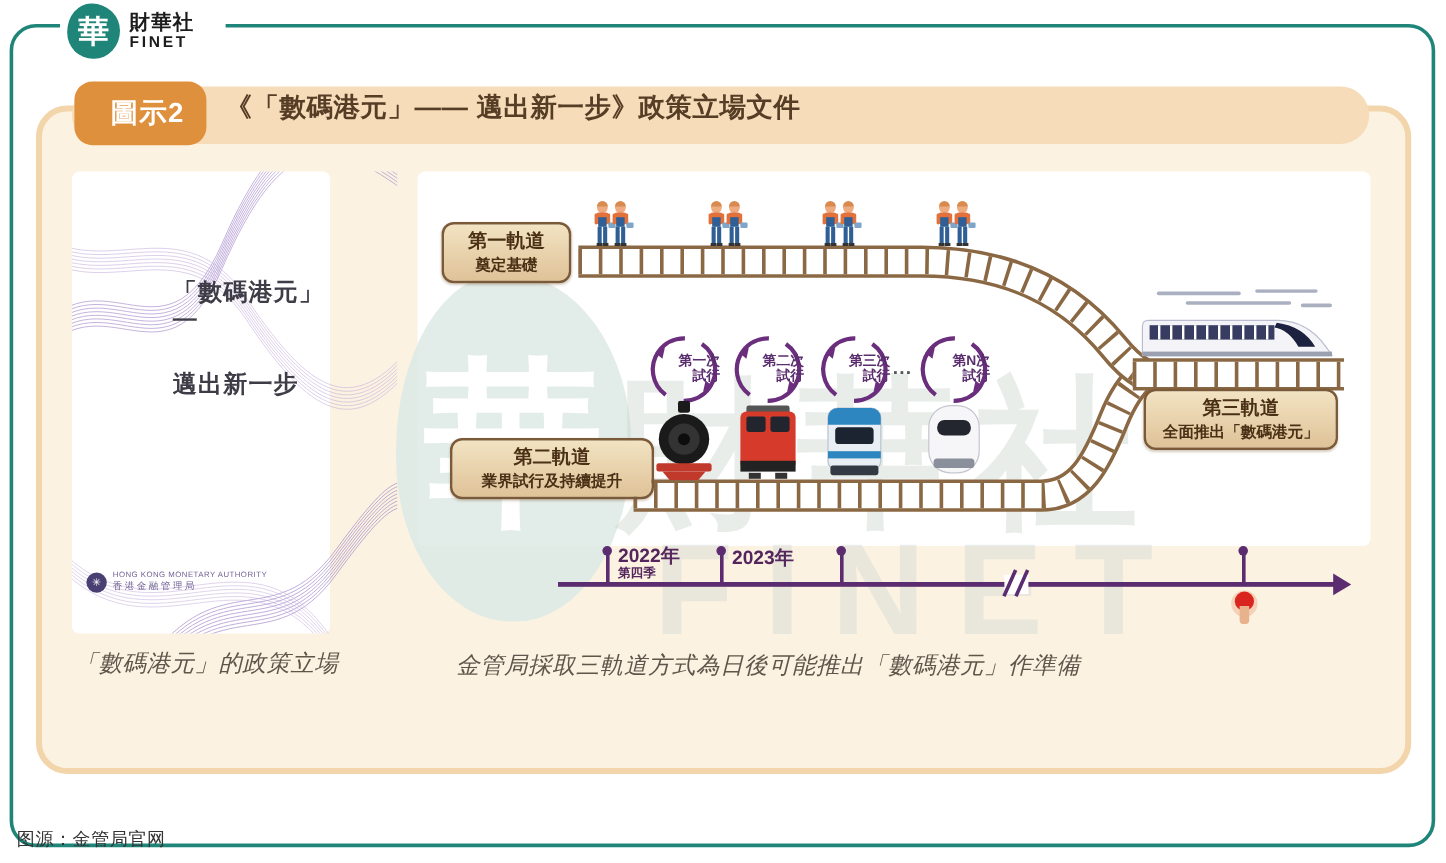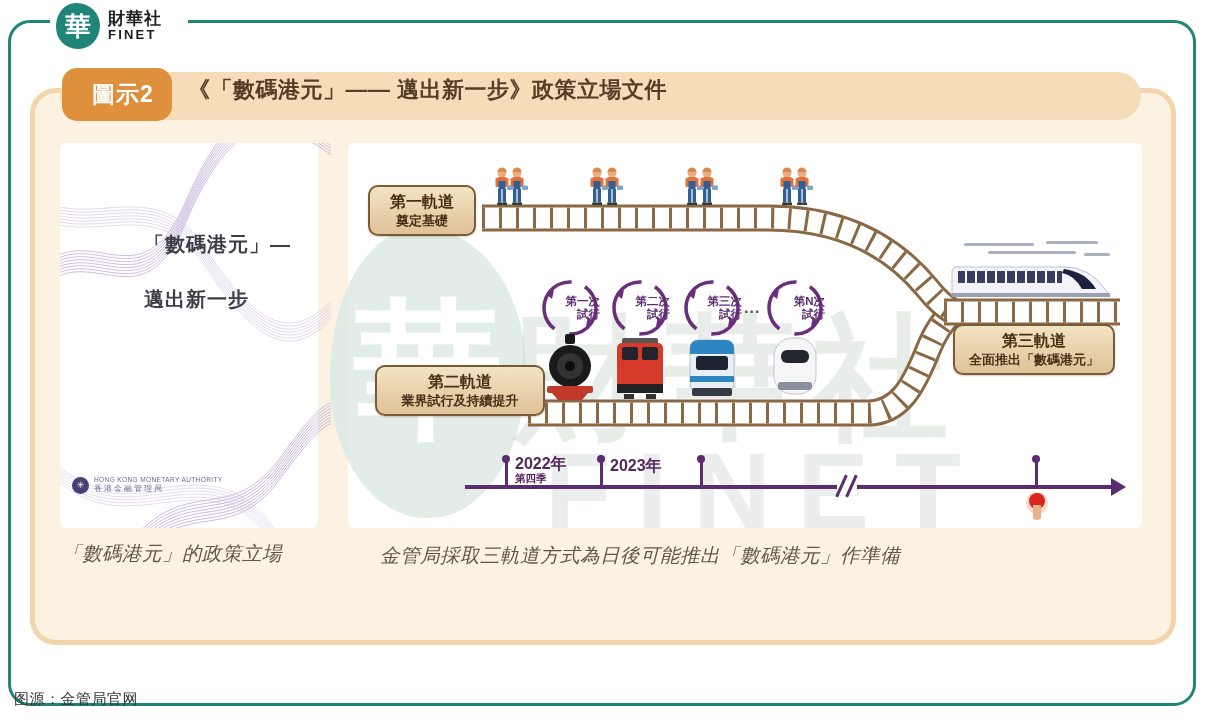--- a/index.html
+++ b/index.html
@@ -25,22 +25,22 @@
 
   
   .header-band{position:absolute;left:60px;top:72px;width:1081px;height:48px;background:#F6DCB8;border-radius:24px;z-index:2;}
   .fig-badge{position:absolute;left:62px;top:68px;width:98px;height:53px;background:#DF903C;border-radius:15px;z-index:3;
              display:flex;align-items:center;justify-content:center;color:#fff;font-size:23px;font-weight:bold;letter-spacing:1px;padding-left:12px;}
   .fig-title{position:absolute;left:188px;top:72px;height:36px;display:flex;align-items:center;z-index:3;
              font-size:22px;font-weight:bold;color:#553D26;letter-spacing:0.5px;}
 
   
   .panel{position:absolute;background:#ffffff;border-radius:6px;}
-  .panel-left{left:60px;top:143px;width:258px;height:385px;}
-  .panel-right{left:348px;top:143px;width:794px;height:385px;}
+  .panel-left{left:60px;top:143px;width:215px;height:385px;}
+  .panel-right{left:348px;top:143px;width:794px;height:312px;}
 
   
   .watermark{position:absolute;left:0;top:0;width:1205px;height:719px;pointer-events:none;z-index:1;}
   .wm-gourd{position:absolute;left:330px;top:228px;width:196px;height:290px;background:#DFEBE6;opacity:.9;
             border-radius:46% 54% 50% 50%/52% 50% 52% 48%;display:flex;align-items:center;justify-content:center;
             color:#ffffff;font-size:150px;font-weight:bold;}
   .wm-zh{position:absolute;left:515px;top:288px;font-size:135px;font-weight:bold;color:rgba(205,214,209,0.45);letter-spacing:14px;}
   .wm-en{position:absolute;left:545px;top:428px;font-size:108px;font-weight:bold;color:rgba(210,218,213,0.45);letter-spacing:26px;}
 
   

